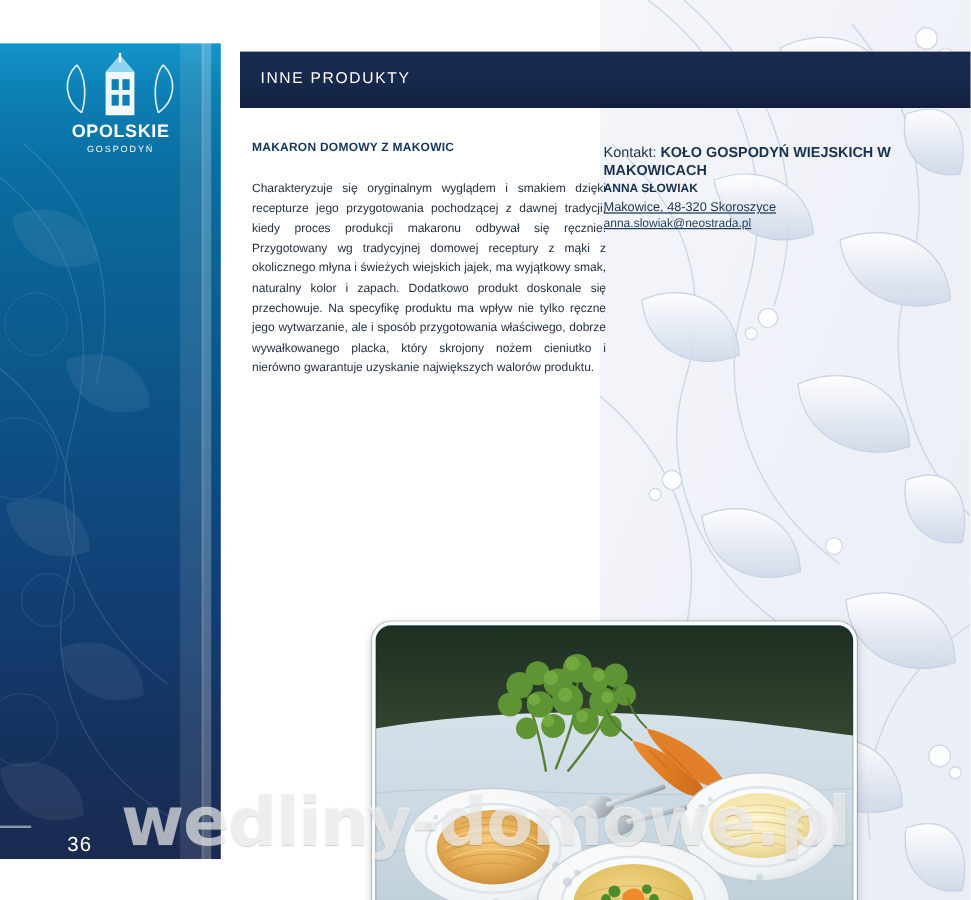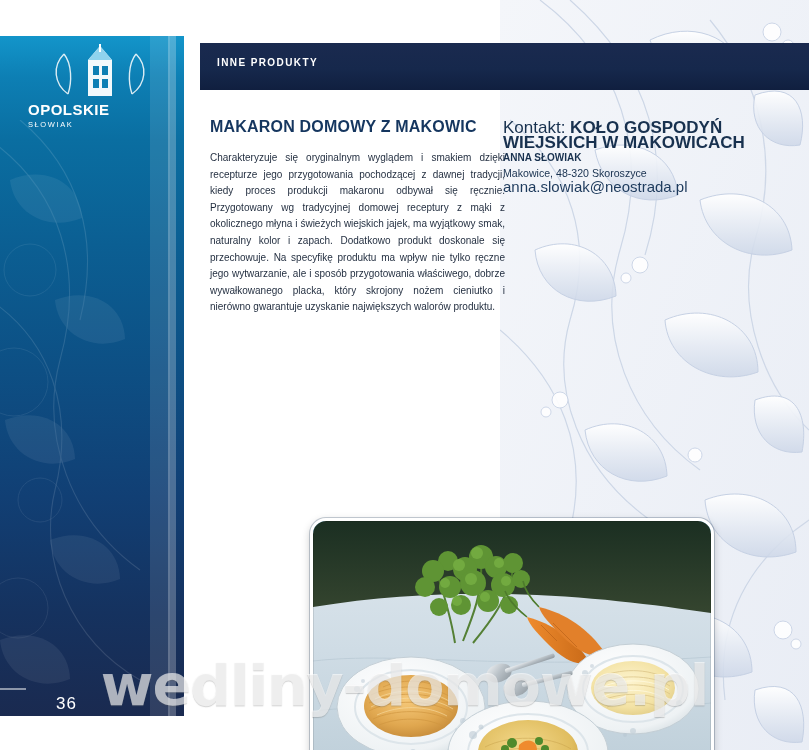--- a/index.html
+++ b/index.html
@@ -72,21 +72,21 @@
   .lb-leafy {
     position: absolute; left: 0; top: 120px; width: 180px; height: 600px;
     opacity: 0.22;
   }
 
   
   .logo {
     position: absolute; left: 28px; top: 44px;
     width: 145px; height: 92px;
     color: #ffffff;
-    text-align: left;
+    text-align: center;
   }
   .logo-mark {
     position: relative;
     height: 58px;
   }
   .logo-text {
     font-size: 15px; font-weight: bold; letter-spacing: .5px;
     line-height: 1;
   }
   .logo-sub {
@@ -96,38 +96,38 @@
   
   .header-bar {
     position: absolute;
     left: 200px; top: 43px;
     width: 609px; height: 47px;
     background: linear-gradient(180deg,#1a2a4f 0%, #16284c 55%, #101f3f 100%);
   }
   .header-bar .htitle {
     position: absolute; left: 17px; top: 14px;
     color: #ffffff;
-    font-size: 10px;
-    font-weight: bold;
+    font-size: 13px;
+    font-weight: normal;
     letter-spacing: 1.4px;
   }
 
   
   .content {
     position: absolute;
     left: 200px; top: 90px;
     width: 609px; height: 660px;
   }
 
   .section-title {
     position: absolute;
     left: 10px; top: 28px;
     width: 320px;
     color: #15365f;
-    font-size: 16px;
+    font-size: 10px;
     font-weight: bold;
     letter-spacing: .2px;
   }
 
   .body-text {
     position: absolute;
     left: 10px; top: 60px;
     width: 295px;
     color: #1f2b3d;
     font-size: 10px;
@@ -137,29 +137,29 @@
   }
 
   
   .contact {
     position: absolute;
     left: 303px; top: 30px;
     width: 300px;
     color: #18314f;
   }
   .contact .c-line1 {
-    font-size: 17px; line-height: 15px;
+    font-size: 12px; line-height: 15px;
   }
   .contact .c-line1 .lbl { font-weight: normal; }
   .contact .c-line1 .org { font-weight: bold; }
   .contact .c-line2 {
     font-size: 10px; font-weight: bold; line-height: 15px;
   }
-  .contact .c-line3 { font-size: 10.6px; line-height: 14px; margin-top: 1px; }
-  .contact .c-line4 { font-size: 15px; line-height: 14px; color: #1d3a5c; }
+  .contact .c-line3 { font-size: 10.6px; line-height: 14px; margin-top: 1px; text-decoration: underline; }
+  .contact .c-line4 { font-size: 10px; line-height: 14px; color: #1d3a5c; text-decoration: underline; }
 
   
   .photo-frame {
     position: absolute;
     left: 110px; top: 428px;
     width: 404px; height: 293px;
     border: 3px solid #ffffff;
     border-radius: 16px;
     background: #0d5f84;
     box-shadow: 0 0 0 1px rgba(30,60,90,.25), 0 3px 9px rgba(0,0,0,.22);
@@ -317,21 +317,21 @@
         </g>
         <g stroke="#ffffff" stroke-width="1.4" fill="none" opacity=".85">
           <path d="M40 50 C 26 40, 24 22, 36 10"></path>
           <path d="M36 10 C 44 20, 44 38, 40 50"></path>
           <path d="M104 50 C 118 40, 120 22, 108 10"></path>
           <path d="M108 10 C 100 20, 100 38, 104 50"></path>
         </g>
       </svg>
     </div>
     <div class="logo-text">OPOLSKIE</div>
-    <div class="logo-sub">SŁOWIAK</div>
+    <div class="logo-sub">GOSPODYŃ</div>
   </div>
 
   <div class="header-bar">
     <div class="htitle">INNE PRODUKTY</div>
   </div>
 
   <div class="content">
 
     <div class="section-title">MAKARON DOMOWY Z MAKOWIC</div>
 

